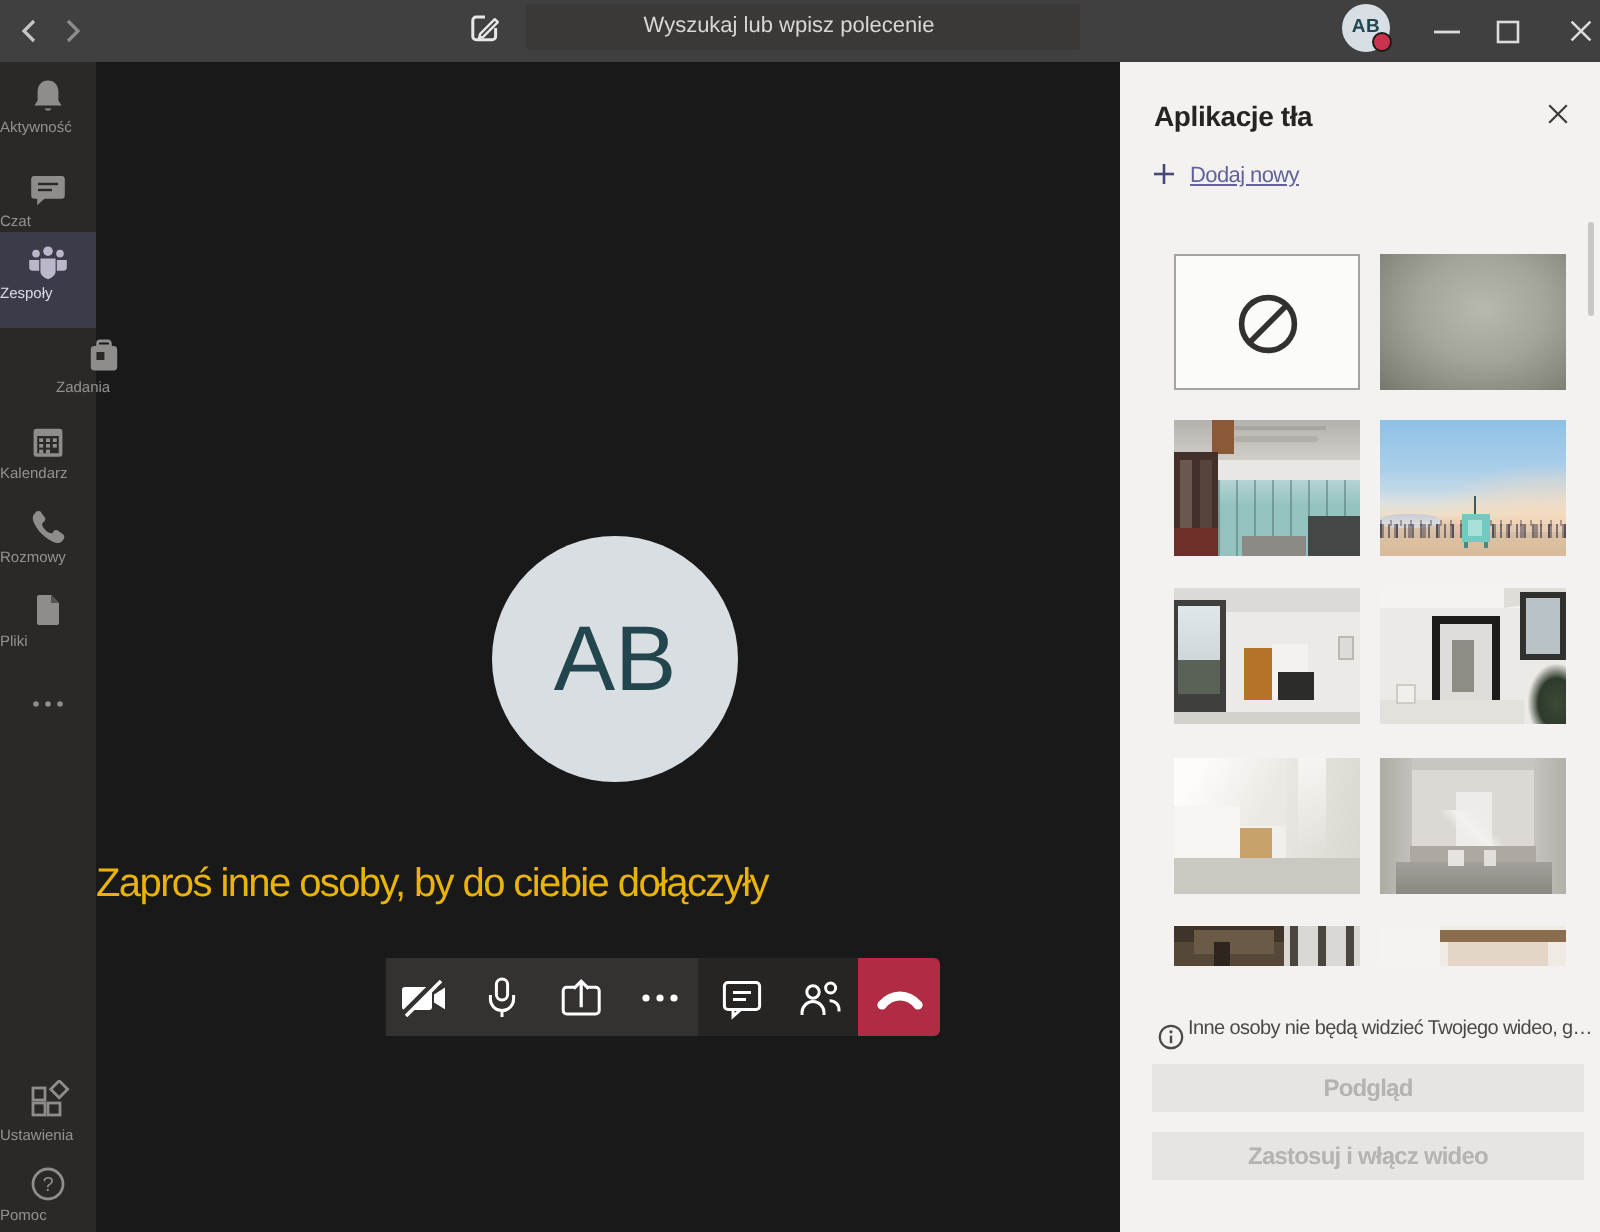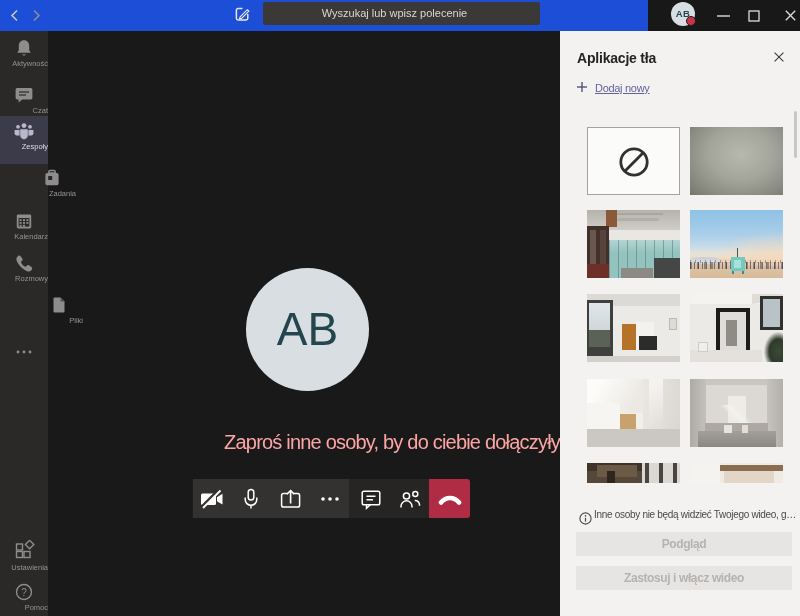--- a/index.html
+++ b/index.html
@@ -1,46 +1,46 @@
 <!DOCTYPE html>
 <html><head>
 <meta charset="utf-8">
 <style>
 * { margin:0; padding:0; box-sizing:border-box; }
 html,body { width:800px; height:616px; overflow:hidden; background:#191818;
   font-family:"Liberation Sans", sans-serif; }
 .app { position:relative; width:800px; height:616px; }
 
 
-.topbar { position:absolute; left:0; top:0; width:648px; height:31px; background:#1d4ed8; }
+.topbar { position:absolute; left:0; top:0; width:800px; height:31px; background:#404040; }
 .search { position:absolute; left:263px; top:2px; width:277px; height:23px;
   background:#3a3938; border-radius:2px; color:#d8d7d6; font-size:11px;
   text-align:center; line-height:23px; padding-right:14px; }
 .avatar-top { position:absolute; left:671px; top:2px; width:24px; height:24px;
   border-radius:50%; background:#d7dee4; color:#234750; font-size:9.5px;
   text-align:center; line-height:24px; font-weight:bold; letter-spacing:.3px; }
 .status-dot { position:absolute; left:686px; top:16px; width:10px; height:10px;
   border-radius:50%; background:#c9334c; border:1px solid #1d1c1c; }
 .winbtn { position:absolute; top:0; height:31px; display:flex; align-items:center; justify-content:center; }
 
 
 .rail { position:absolute; left:0; top:31px; width:48px; height:585px; background:#2a2928; }
 .rail-sel { position:absolute; left:0; top:85px; width:48px; height:48px; background:#3c3b4a; }
-.ri { position:absolute; left:0; width:48px; text-align:right; }
+.ri { position:absolute; left:0; width:48px; text-align:left; }
 .ri svg { display:block; margin:0 auto; }
 .ri .lbl { font-size:7.5px; color:#949290; line-height:9px; margin-top:1px; }
 .ri.sel .lbl { color:#dddce6; }
 
 
 .stage { position:absolute; left:48px; top:31px; width:512px; height:585px; background:#1a1919; }
 .big-avatar { position:absolute; left:198px; top:237px; width:123px; height:123px;
   border-radius:50%; background:#d9dee2; color:#22454e; font-size:46px;
   text-align:center; line-height:123px; }
-.invite { position:absolute; left:0; top:400px; width:512px; text-align:right;
-  color:#fca5a5; font-size:20px; letter-spacing:-0.8px; }
+.invite { position:absolute; left:0; top:400px; width:512px; text-align:left;
+  color:#eab308; font-size:20px; letter-spacing:-0.8px; }
 
 
 .cbar { position:absolute; left:138px; top:479px; width:332px; height:39px;
   border-radius:3px; overflow:hidden; }
 .seg { position:absolute; top:0; height:39px; }
 .timer { left:0; width:54px; background:#343230; color:#d2d0ce; font-size:11px;
   text-align:center; line-height:39px; }
 .seg-av { left:54px; width:157px; background:#343230; border-left:1px solid #1e1d1c; }
 .seg-cp { left:211px; width:80px; background:#262524; }
 .seg-red { left:291px; width:41px; background:#b02c45; }
@@ -208,21 +208,21 @@
       <div class="lbl">Kalendarz</div>
     </div>
 
     <div class="ri" style="top:222px;">
       <svg width="20" height="20" viewBox="0 0 20 20">
         <path d="M4.2 2.8 c0.8 -0.5 1.9 -0.3 2.4 0.4 l1.8 2.6 c0.5 0.7 0.3 1.6 -0.4 2.1 l-0.9 0.7 c-0.2 0.9 0.4 2.2 1.6 3.4 c1.2 1.2 2.5 1.8 3.4 1.6 l0.7 -0.9 c0.5 -0.7 1.4 -0.9 2.1 -0.4 l2.6 1.8 c0.7 0.5 0.9 1.6 0.4 2.4 l-0.8 1 c-0.8 0.9 -2.1 1.2 -3.3 0.9 c-2.1 -0.6 -4.7 -2.2 -6.9 -4.4 c-2.2 -2.2 -3.8 -4.8 -4.4 -6.9 c-0.3 -1.2 0 -2.5 0.9 -3.3 z" fill="#8f8d8b"></path>
       </svg>
       <div class="lbl">Rozmowy</div>
     </div>
 
-    <div class="ri" style="top:264px;margin-left:35px;">
+    <div class="ri" style="top:264px;">
       <svg width="20" height="20" viewBox="0 0 20 20">
         <path d="M5.5 2.5 h6 l4 4 v10 a1 1 0 0 1 -1 1 h-9 a1 1 0 0 1 -1 -1 V3.5 a1 1 0 0 1 1 -1 z" fill="#8f8d8b"></path>
         <path d="M11.5 2.5 l4 4 h-4 z" fill="#55534f"></path>
       </svg>
       <div class="lbl">Pliki</div>
     </div>
 
     <div class="ri" style="top:319px;">
       <svg width="16" height="4" viewBox="0 0 16 4">
         <g fill="#8f8d8b">

